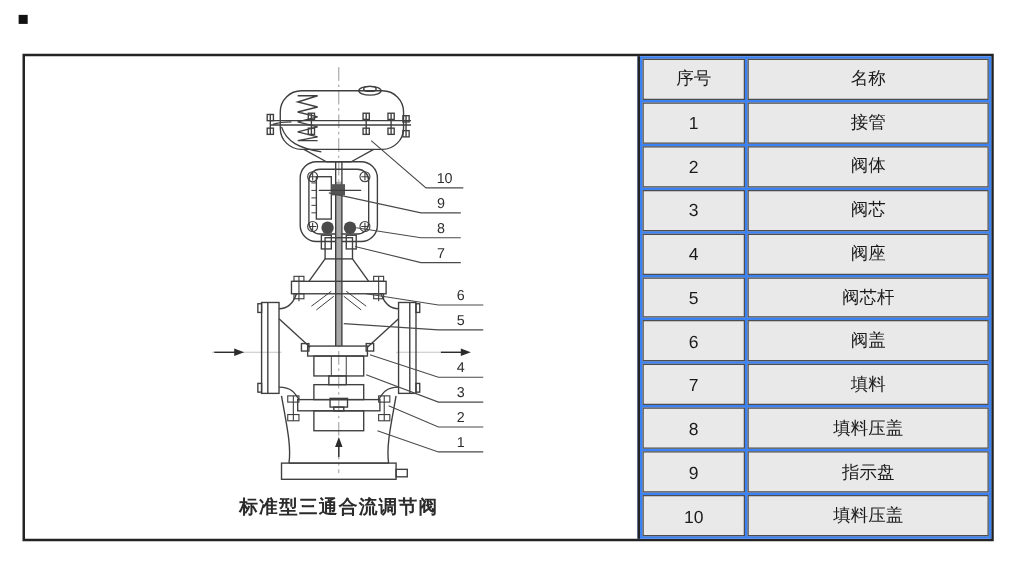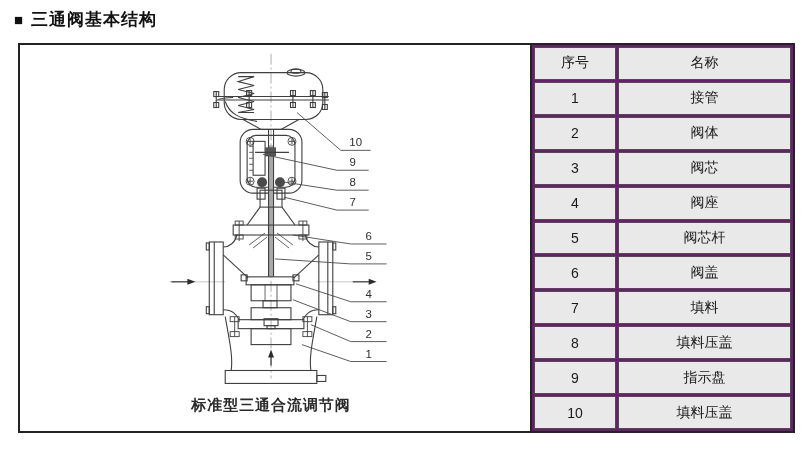--- a/index.html
+++ b/index.html
@@ -12,39 +12,38 @@
     position:absolute; top:8px; left:14px; display:flex; align-items:center; gap:7px;
     font-size:17px; font-weight:bold; letter-spacing:1px; color:#111;
   }
   .title-marker { font-size:15px; line-height:1; }
   .frame {
     position:absolute; left:18px; top:43px; width:777px; height:390px;
     border:2px solid #232323; box-sizing:border-box; background:#fff;
   }
   .diagram-area { position:absolute; left:0; top:0; width:520px; height:386px; }
   .parts-table {
-    position:absolute; top:0; right:0; width:263px; height:386px;
+    position:absolute; top:0; right:0; width:283px; height:386px;
     border-collapse:separate; border-spacing:2px; table-layout:fixed;
-    background:#701a75; border-left:2px solid #232323; box-sizing:border-box;
+    background:#3b82f6; border-left:2px solid #232323; box-sizing:border-box;
   }
   .parts-table td {
     background:#e9e9e9; border:1px solid #4d4d4d; text-align:center;
     vertical-align:middle; font-size:14px; color:#1b1b1b; padding:0;
   }
   .col-num { width:80px; }
   svg text { font-family:"Liberation Sans","DejaVu Sans",sans-serif; }
   .callout-num { font-size:11.5px; fill:#2e2e2e; }
   .cap { font-size:15px; font-weight:bold; fill:#2b2b2b; letter-spacing:1px; }
 </style>
 </head>
 <body>
 
 <div class="page-title">
   <span class="title-marker">■</span>
-  <span>三通阀基本结构</span>
 </div>
 
 <div class="frame">
 
   <div class="diagram-area">
   <svg width="520" height="386" viewBox="0 0 522 386" fill="none" stroke="#3f3f3f" stroke-width="1.1">
 
     <line x1="252" y1="8" x2="252" y2="334" stroke="#9a9a9a" stroke-width="0.8" stroke-dasharray="11 3 2 3"></line>
 
     <line x1="150" y1="237" x2="206" y2="237" stroke="#c4c4c4" stroke-width="0.9"></line>

